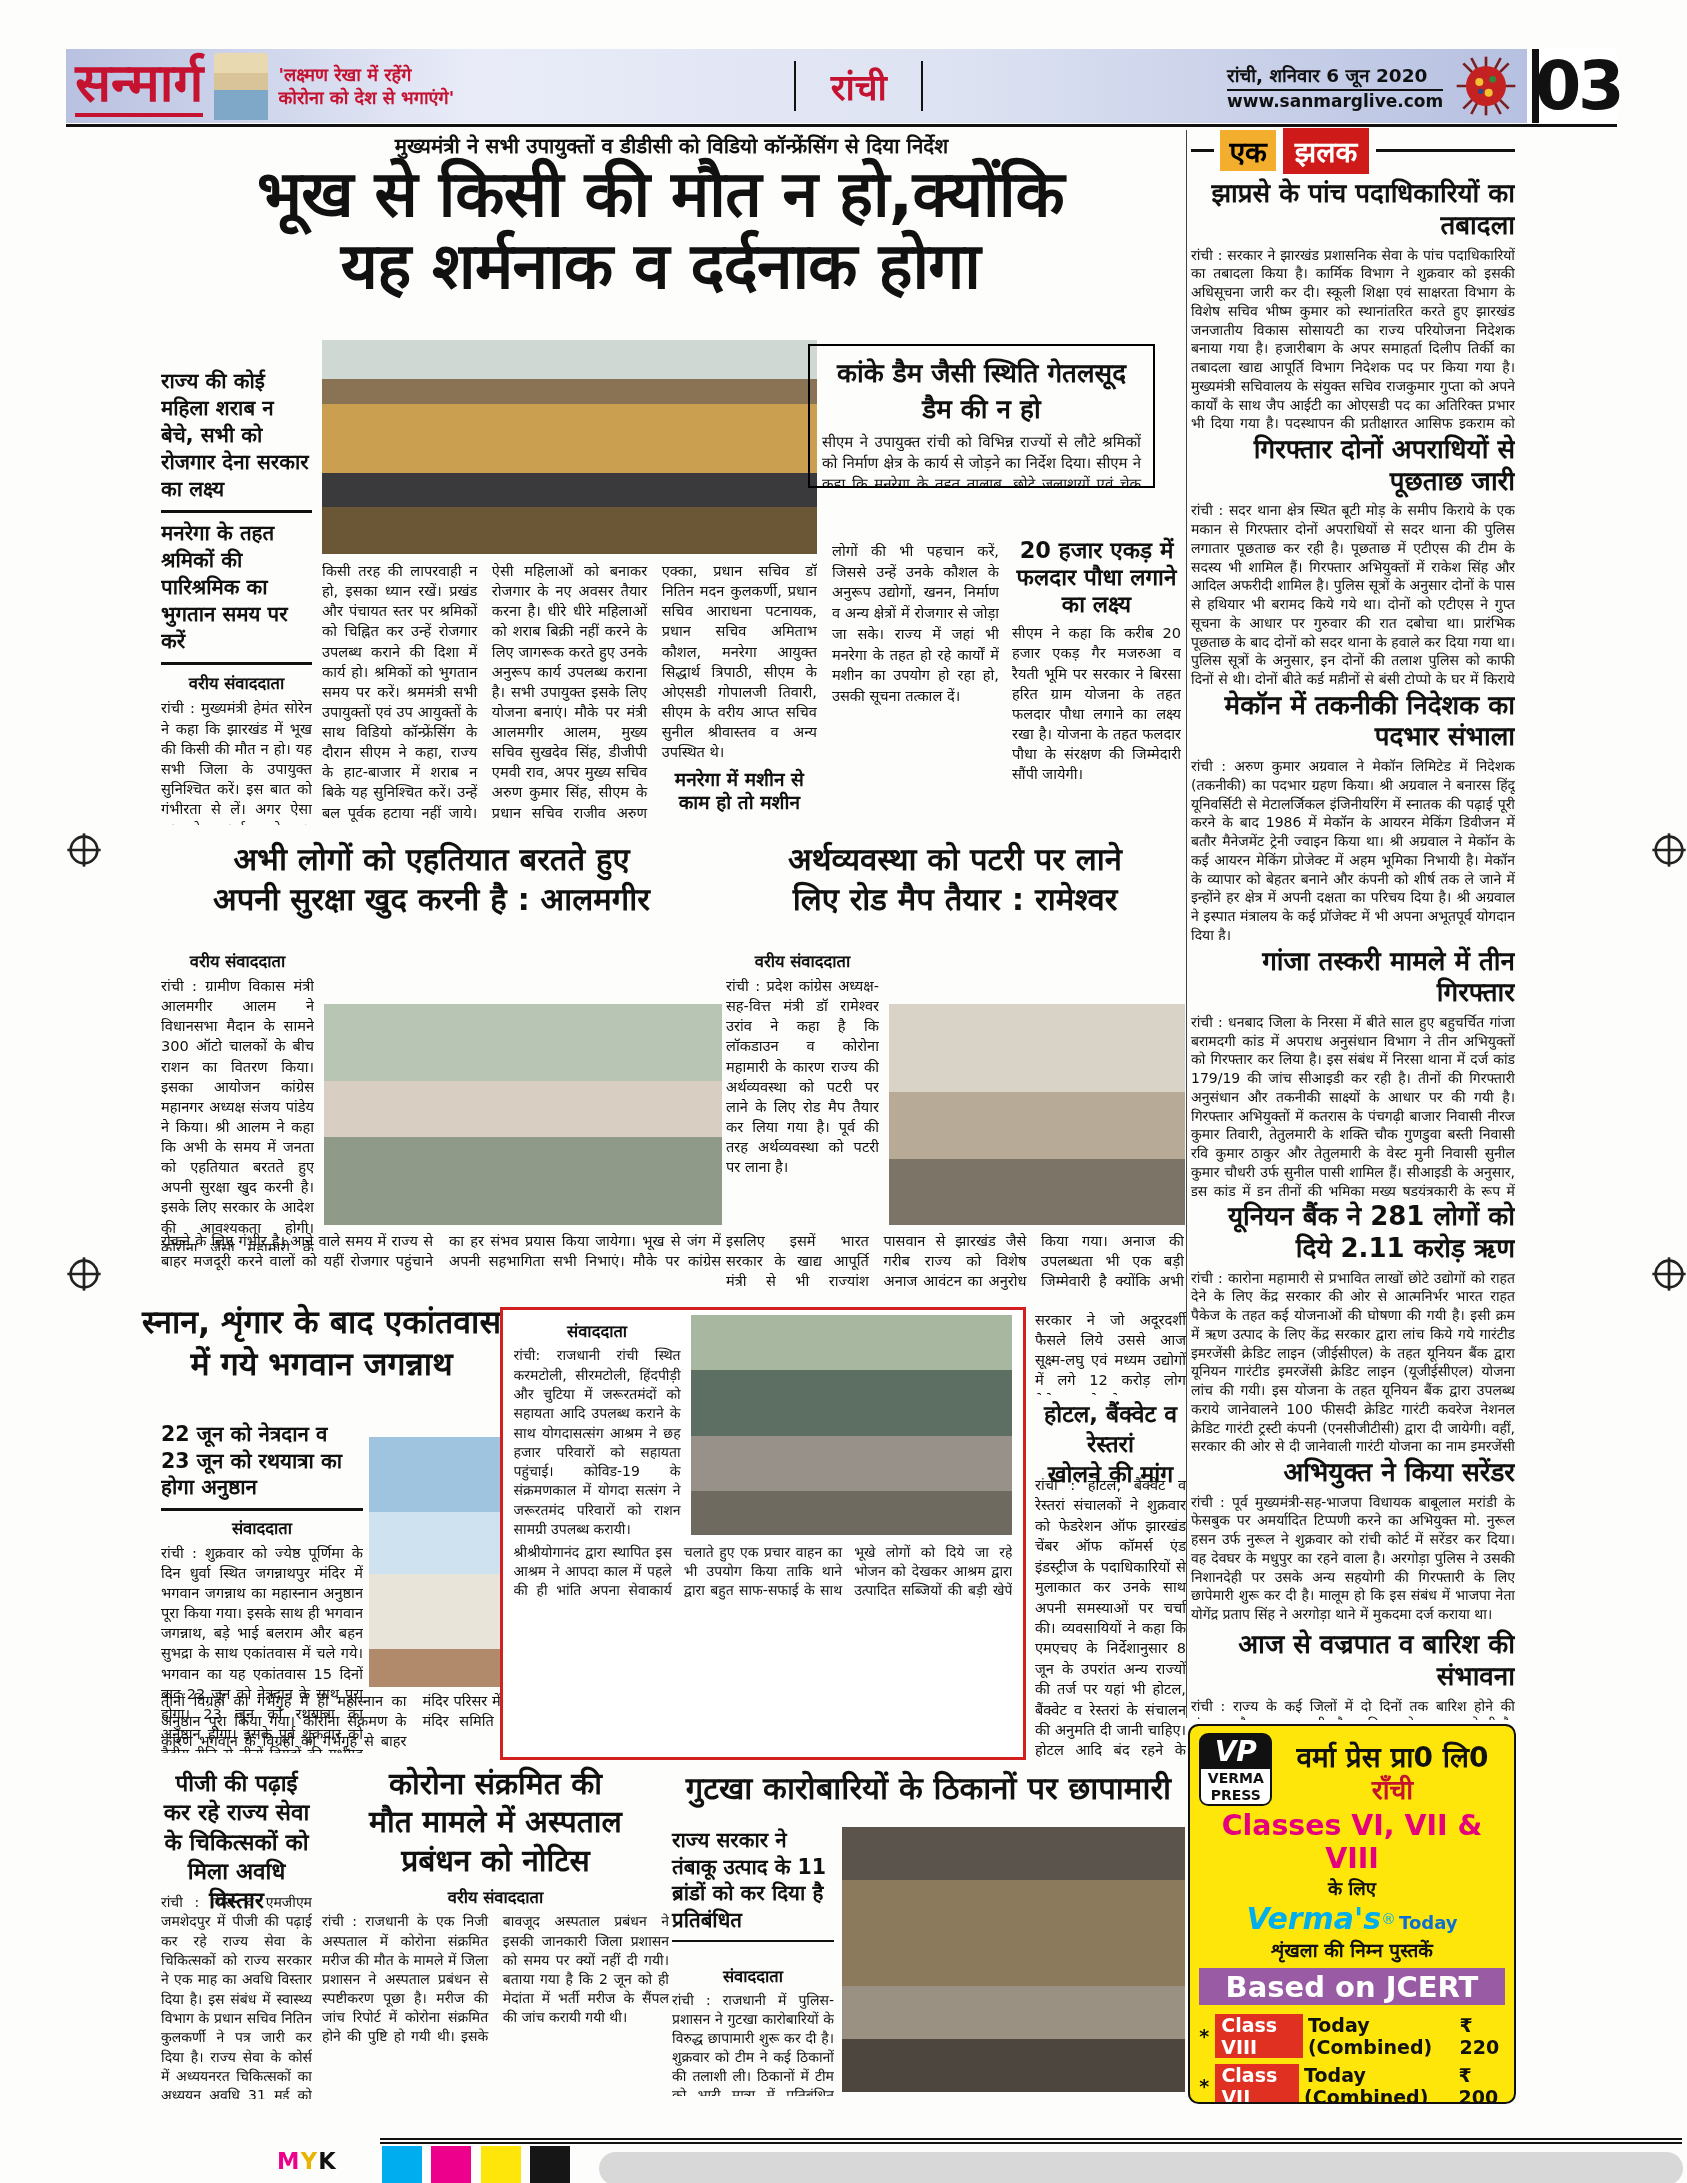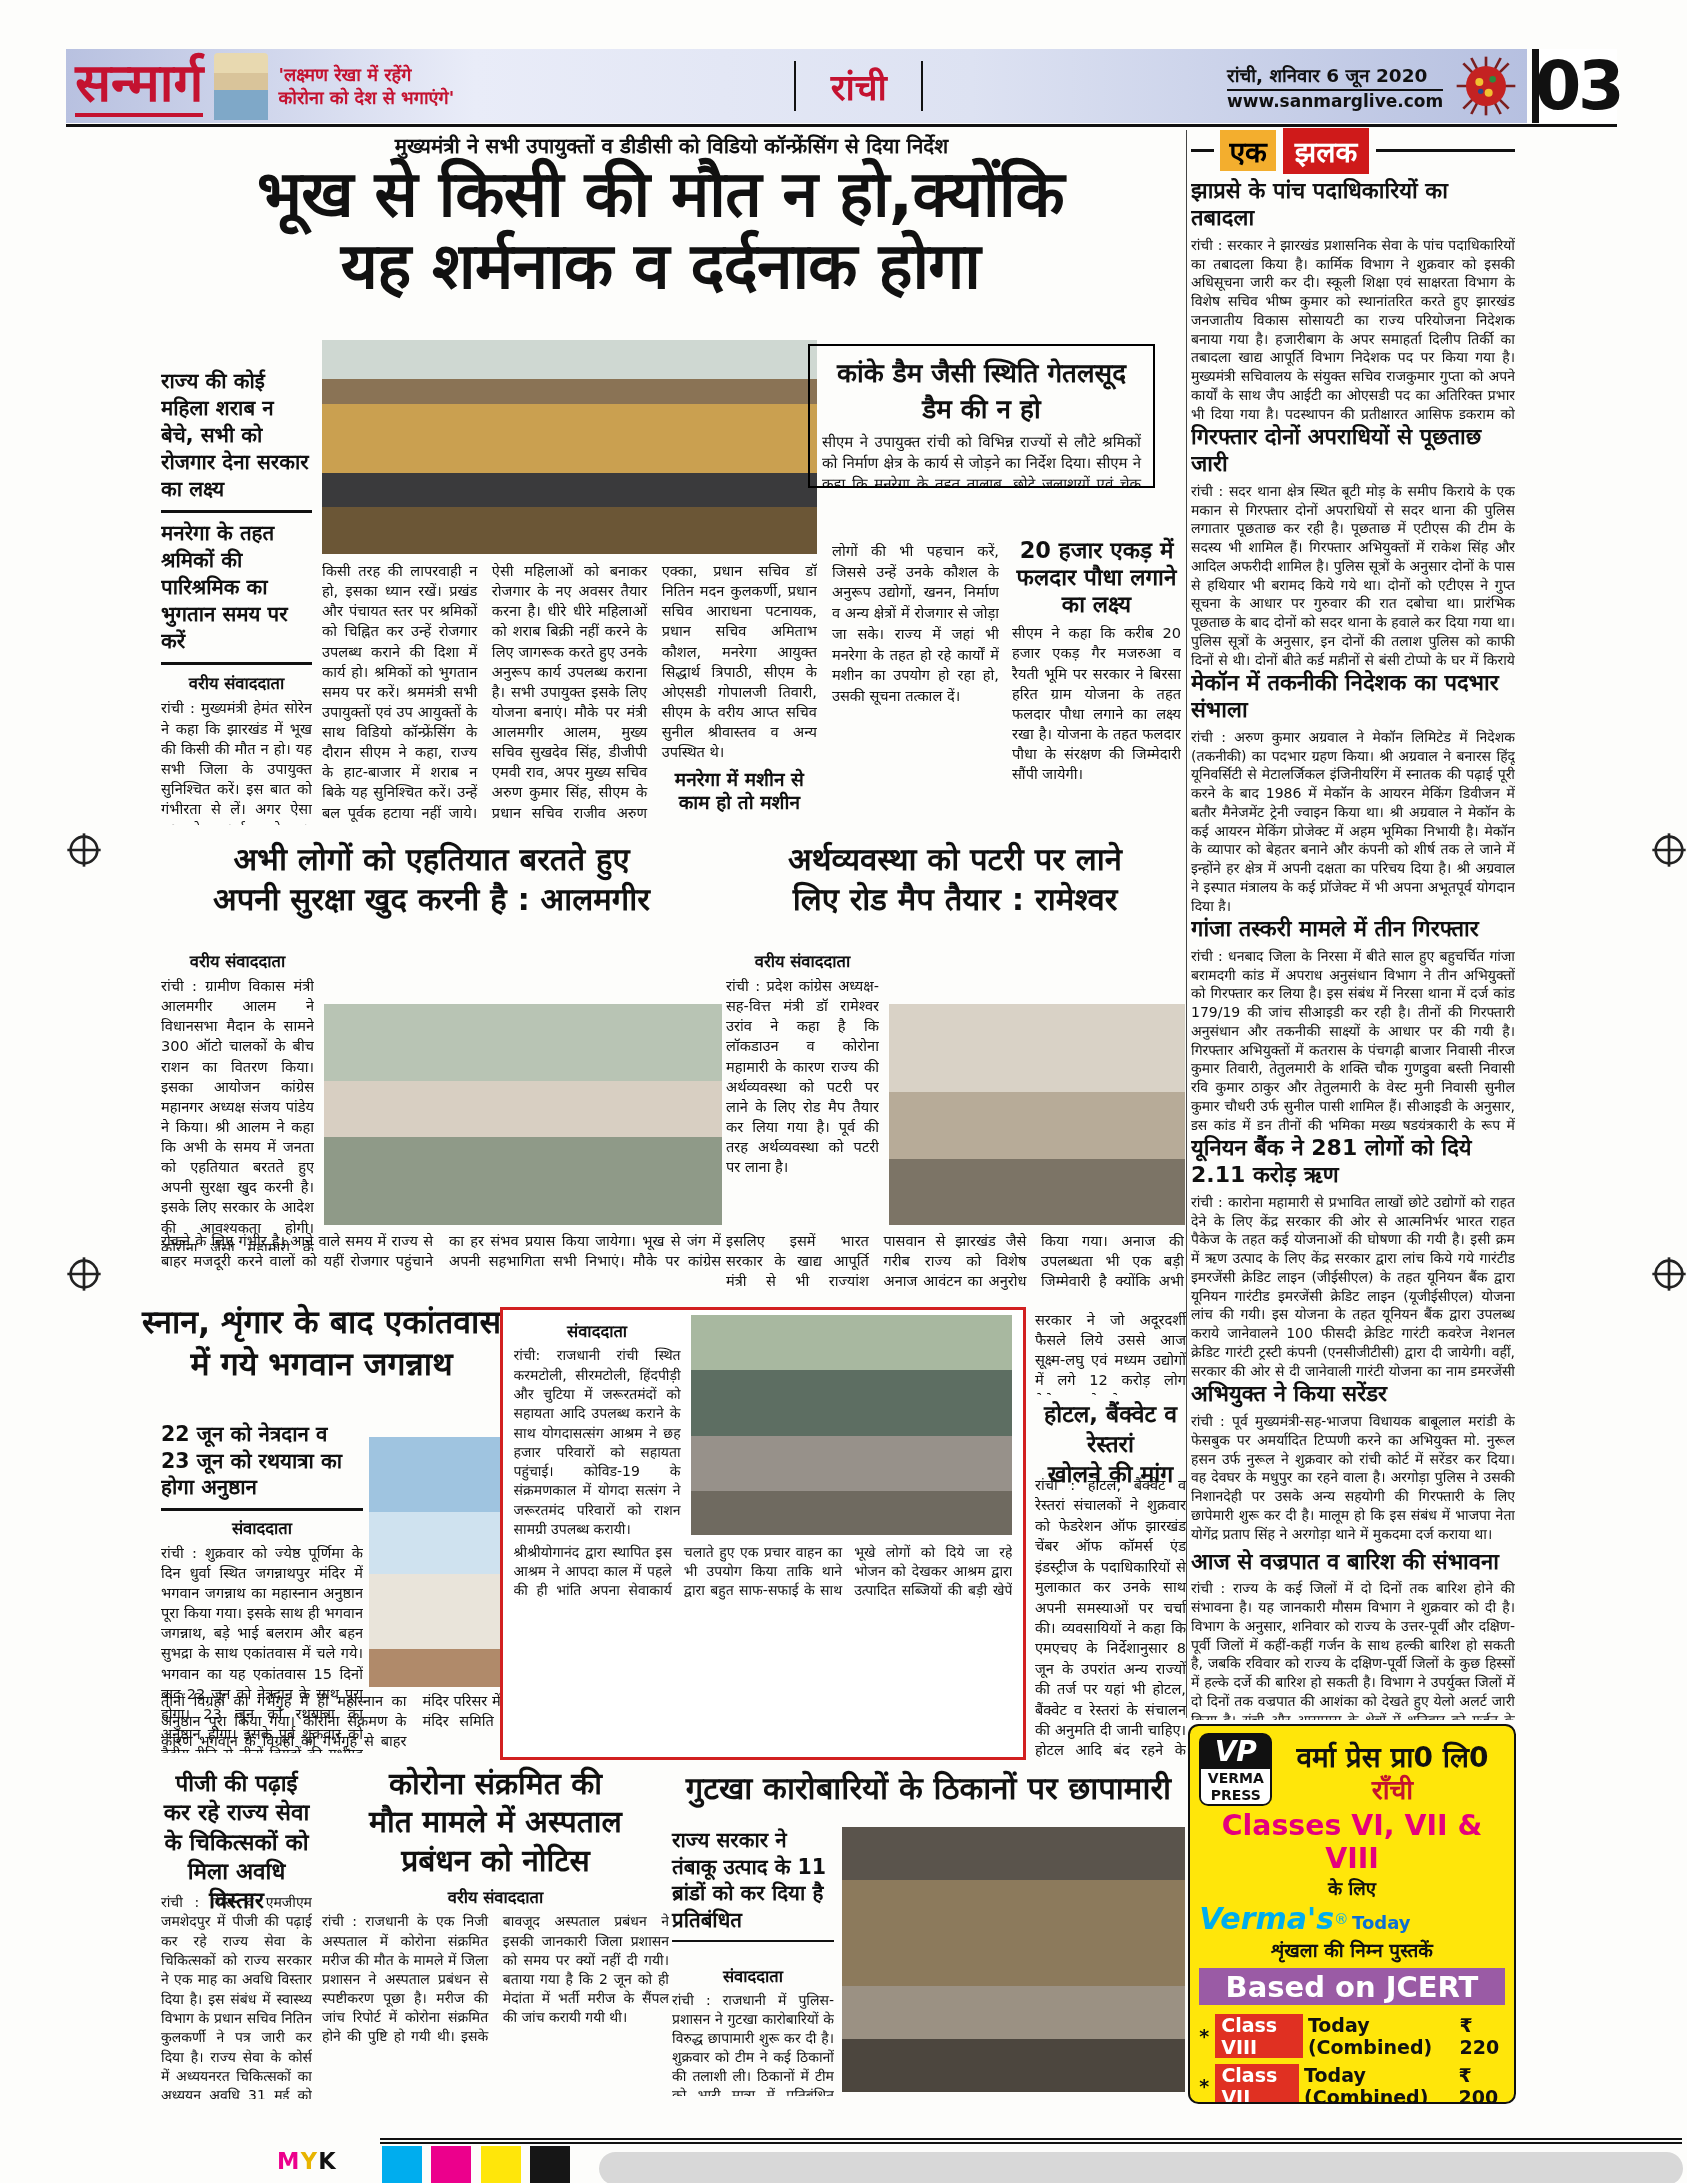--- a/index.html
+++ b/index.html
@@ -51,38 +51,38 @@
   .rail-vline{left:1186px;top:130px;width:1.3px;height:1588px;background:#444;}
 
   
   .jhalak-header{left:1191px;top:130px;width:324px;height:41px;display:flex;align-items:center;gap:6.6px;}
   .jline{height:3.3px;background:#111;}
   .jl1{width:22.5px;}
   .jl2{flex:1;}
   .badge-ek{background:#f3ae2e;color:#000;font-weight:bold;font-size:28.4px;padding:1.3px 9.3px;}
   .badge-jhalak{background:#cf1a1a;color:#fff;font-weight:bold;font-size:28.4px;padding:4px 12px;}
   .rail-articles{left:1191px;top:173px;width:324px;height:1547px;}
-  .rail-article h3{font-size:22px;font-weight:bold;text-align:left;line-height:1.22;margin:5.3px 0 4px;}
+  .rail-article h3{font-size:26px;font-weight:bold;text-align:right;line-height:1.22;margin:5.3px 0 4px;}
   .rail-article p{font-size:14px;line-height:1.34;text-align:justify;margin:0 0 5.3px;max-height:183px;overflow:hidden;}
 
   
   .ad{left:1188px;top:1724px;width:328px;height:380px;background:#ffe60a;border:2.6px solid #111;border-radius:10.6px;
       padding:6.6px 9.3px;display:flex;flex-direction:column;}
   .ad-row1{display:flex;align-items:flex-end;gap:8px;}
   .ad-logo{width:69px;flex:0 0 69px;border:2.6px solid #111;border-radius:9.3px;background:#111;color:#fff;
            text-align:center;padding:2.6px 0 0;}
   .ad-logo .vp{font-size:28px;font-weight:900;font-style:italic;line-height:1.05;}
   .ad-logo .vn{background:#fff;color:#111;font-size:14px;font-weight:bold;line-height:1.15;margin-top:2.6px;
                border-radius:0 0 6.6px 6.6px;padding:1.3px 0;}
   .ad-brand{flex:1;text-align:center;}
   .ad-brand .l1{font-size:28px;font-weight:bold;line-height:1.1;}
   .ad-brand .l2{font-size:26.5px;font-weight:bold;color:#c41230;line-height:1.2;}
   .ad-classes{text-align:center;color:#e5007d;font-weight:900;font-size:28.4px;margin-top:2.6px;}
   .ad-keliye{text-align:center;font-size:18.5px;font-weight:bold;}
-  .ad-vermas{text-align:left;margin:1.3px 0;}
+  .ad-vermas{text-align:center;margin:1.3px 0;}
   .ad-vermas .script{font-size:30px;font-weight:bold;font-style:italic;color:#00adee;}
   .ad-vermas .reg{font-size:14.6px;color:#00adee;vertical-align:super;}
   .ad-vermas .today{font-size:18px;font-weight:900;color:#0b6fd6;}
   .ad-shrnkla{text-align:center;font-size:19px;font-weight:bold;}
   .ad-band{background:#9a5ba5;color:#fff;text-align:center;font-weight:900;font-size:29px;padding:1.3px 0;margin:5.3px 0;}
   .ad-item{display:flex;align-items:center;gap:5.3px;font-size:19px;font-weight:bold;margin:3.3px 0;}
   .ad-star{width:13.2px;}
   .chip{background:#e03022;color:#fff;padding:0 6.6px;}
   .price{margin-left:auto;}
 

